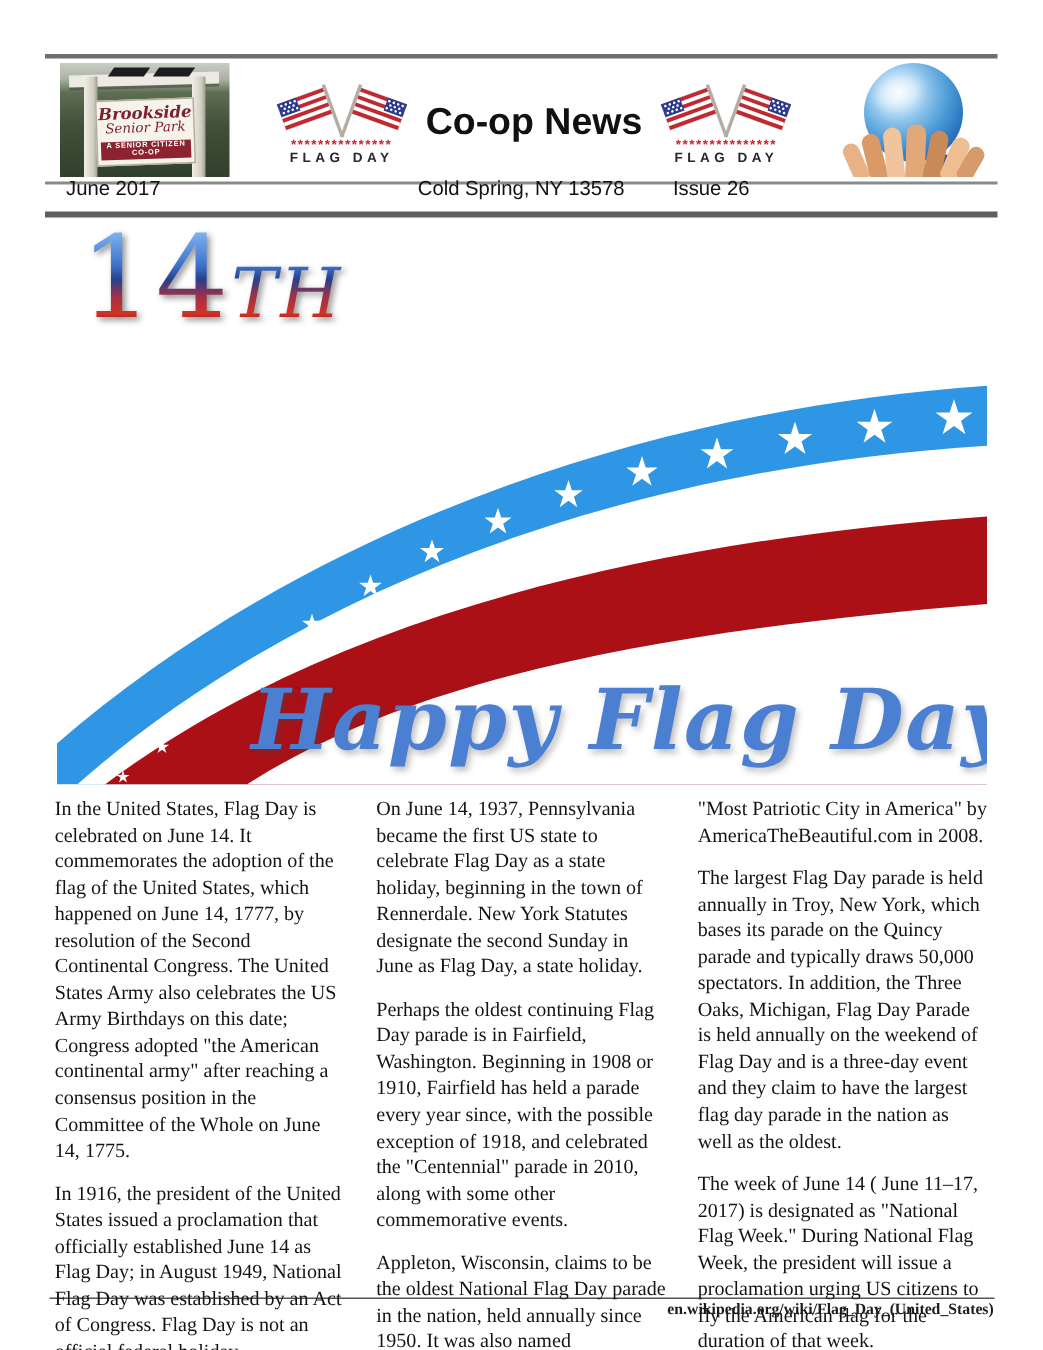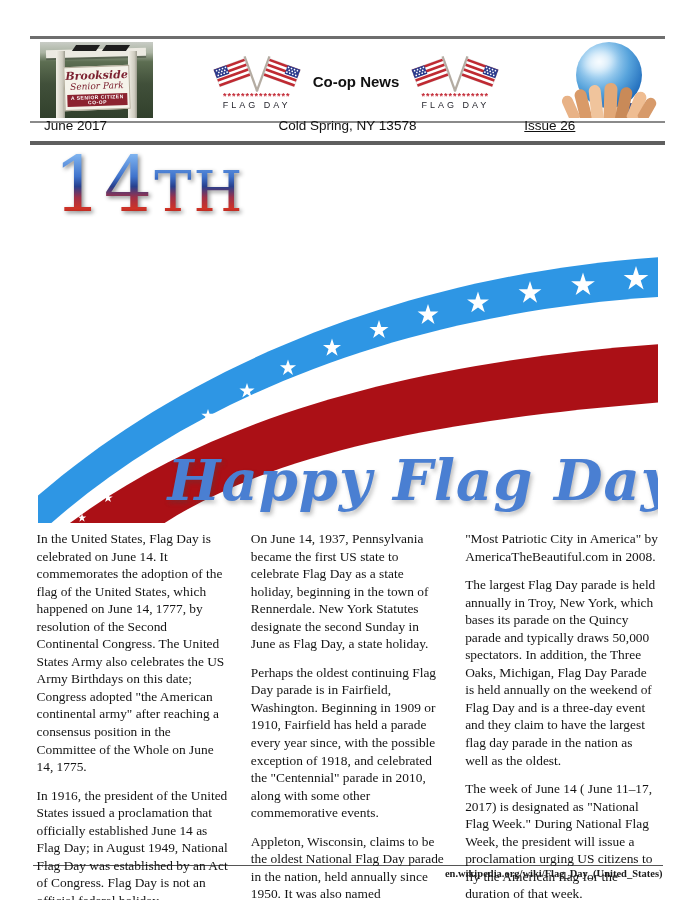--- a/index.html
+++ b/index.html
@@ -28,25 +28,25 @@
   .sign-panel { position:absolute; left:24px; top:24px; width:66px; height:44px; background:#f5f3ea; border:1px solid #b3ad9c; transform:rotate(-2deg);
     text-align:center; color:#7c2130; font-family:"DejaVu Serif", serif; font-style:italic; line-height:1.05; padding-top:3px; }
   .sign-line1 { font-size:11px; font-weight:bold; }
   .sign-line2 { font-size:9px; }
   .sign-banner { margin:3px 2px 0; background:#8c2330; color:#fff; font-family:"Liberation Sans",sans-serif; font-style:normal; font-weight:bold; font-size:5px; letter-spacing:.5px; padding:1px 0; }
 
   
   .mast-center { flex:1; text-align:center; padding:0 4px; }
   .mast-title { font-size:21px; font-weight:bold; letter-spacing:.2px; }
   .mast-row2 { display:flex; align-items:center; justify-content:center; gap:10px; margin-top:2px; }
-  .mast-sub { font-size:15px; font-weight:bold; }
+  .mast-sub { font-size:25px; font-weight:bold; }
   .flag-clipart { width:92px; text-align:center; line-height:1; }
   .flag-clipart svg { display:block; margin:0 auto; }
   .stars-row { color:#c22733; font-weight:bold; font-size:9px; letter-spacing:1px; line-height:6px; }
-  .flagday-label { color:#26262e; font-weight:normal; font-size:9px; letter-spacing:3px; margin-top:2px; }
+  .flagday-label { color:#26262e; font-weight:bold; font-size:9px; letter-spacing:3px; margin-top:2px; }
 
   
   .globe-wrap { width:100px; height:76px; position:relative; flex:0 0 auto; overflow:hidden; }
   .globe { position:absolute; left:17px; top:0; width:66px; height:66px; border-radius:50%;
     background:radial-gradient(circle at 35% 30%, #eef8fe 0%, #a8d4f2 22%, #58a4dc 48%, #2470bE 75%, #0e4f96 100%); }
   .globe::after { content:""; position:absolute; left:8px; top:10px; width:30px; height:20px; border-radius:50%;
     background:rgba(255,255,255,.55); filter:blur(4px); transform:rotate(-15deg); }
   .hand { position:absolute; bottom:-3px; border-radius:6px 6px 3px 3px; }
   .h1 { left:6px;  width:11px; height:26px; background:#e8b286; transform:rotate(-24deg); }
   .h2 { left:18px; width:12px; height:32px; background:#d99a68; transform:rotate(-14deg); }
@@ -55,38 +55,38 @@
   .h5 { left:59px; width:12px; height:34px; background:#c98a58; transform:rotate(12deg); }
   .h6 { left:72px; width:12px; height:30px; background:#efබ; background:#efbd92; transform:rotate(22deg); }
   .h7 { left:83px; width:11px; height:24px; background:#d79a6a; transform:rotate(30deg); }
   .sleeve { left:66px; bottom:-6px; width:16px; height:20px; background:#2c4a8c; transform:rotate(18deg); position:absolute; border-radius:4px; }
 
   
   .dateline { margin-top:2px; border-top:2px solid #8a8a8a; border-bottom:4px solid #5f5f5f;
     display:flex; align-items:center; height:24px; font-size:13.5px; padding:0 14px 14px 14px; }
   .dateline span { flex:1; }
   .date-center { text-align:center; }
-  .date-right { text-align:center;text-decoration:underline; }
+  .date-right { text-align:left; }
 
   
   .hero { width:620px; height:375px; margin:3px auto 0; position:relative; overflow:hidden;
     background:
       radial-gradient(closest-side at 16% 34%, rgba(126,62,168,.55), transparent 72%),
       radial-gradient(closest-side at 48% 42%, rgba(42,115,92,.50), transparent 70%),
       radial-gradient(closest-side at 76% 20%, rgba(40,80,64,.40), transparent 65%),
       radial-gradient(closest-side at 92% 55%, rgba(36,52,110,.45), transparent 70%),
       linear-gradient(135deg,#15204а 0%, #121c38 0%, #0e1830 45%, #0b1322 100%); }
   .hero-svg { position:absolute; inset:0; width:100%; height:100%; }
   .hero-date { position:absolute; left:16px; top:2px; font-family:"DejaVu Serif", serif; line-height:.92;
     filter:drop-shadow(2px 2px 2px rgba(0,0,0,.45)); }
   .grad-line { display:inline-block;
     background:linear-gradient(180deg,#8cc0f6 0%, #3f73cc 38%, #27408e 52%, #a03048 68%, #d03326 84%, #7c0f18 100%);
     -webkit-background-clip:text; background-clip:text; color:transparent; letter-spacing:2px; }
   .dg-big { font-size:76px; }
-  .dg-sup { font-size:56px; }
+  .dg-sup { font-size:46px;font-style:italic; }
   .mo-big { font-size:68px; }
   .mo-rest { font-size:52px; }
   .hero-greeting { position:absolute; left:130px; width:440px; bottom:10px; text-align:center;
     font-family:"DejaVu Serif", serif; font-style:italic; font-weight:bold; font-size:56px;
     color:#4a7fd2; text-shadow:2px 3px 4px rgba(70,70,70,.35); letter-spacing:1px; white-space:nowrap; }
 
   
   .columns { width:622px; margin:7px auto 0; display:flex; gap:21px; height:335px; }
   .col { flex:1; font-family:"Liberation Serif", serif; font-size:13.4px; line-height:1.31; color:#141414; }
   .col p { margin-bottom:11px; }
@@ -293,21 +293,21 @@
     <div class="hero-greeting">Happy Flag Day</div>
   </div>
 
   <div class="columns">
     <div class="col">
       <p>In the United States, Flag Day is celebrated on June 14. It commemorates the adoption of the flag of the United States, which happened on June 14, 1777, by resolution of the Second Continental Congress. The United States Army also celebrates the US Army Birthdays on this date; Congress adopted "the American continental army" after reaching a consensus position in the Committee of the Whole on June 14, 1775.</p>
       <p>In 1916, the president of the United States issued a proclamation that officially established June 14 as Flag Day; in August 1949, National Flag Day was established by an Act of Congress. Flag Day is not an official federal holiday.</p>
     </div>
     <div class="col">
       <p>On June 14, 1937, Pennsylvania became the first US state to celebrate Flag Day as a state holiday, beginning in the town of Rennerdale. New York Statutes designate the second Sunday in June as Flag Day, a state holiday.</p>
-      <p>Perhaps the oldest continuing Flag Day parade is in Fairfield, Washington. Beginning in 1909 or 1910, Fairfield has held a parade every year since, with the possible exception of 1918, and celebrated the "Centennial" parade in 2010, along with some other commemorative events.</p>
+      <p>Perhaps the oldest continuing Flag Day parade is in Fairfield, Washington. Beginning in 1908 or 1910, Fairfield has held a parade every year since, with the possible exception of 1918, and celebrated the "Centennial" parade in 2010, along with some other commemorative events.</p>
       <p>Appleton, Wisconsin, claims to be the oldest National Flag Day parade in the nation, held annually since 1950.  It was also named</p>
     </div>
     <div class="col">
       <p>"Most Patriotic City in America" by AmericaTheBeautiful.com in 2008.</p>
       <p>The largest Flag Day parade is held annually in Troy, New York, which bases its parade on the Quincy parade and typically draws 50,000 spectators. In addition, the Three Oaks, Michigan, Flag Day Parade is held annually on the weekend of Flag Day and is a three-day event and they claim to have the largest flag day parade in the nation as well as the oldest.</p>
       <p>The week of June 14 ( June 11–17, 2017) is designated as "National Flag Week." During National Flag Week, the president will issue a proclamation urging US citizens to fly the American flag for the duration of that week.</p>
     </div>
   </div>
 
   <div class="footer">en.wikipedia.org/wiki/Flag_Day_(United_States)</div>

